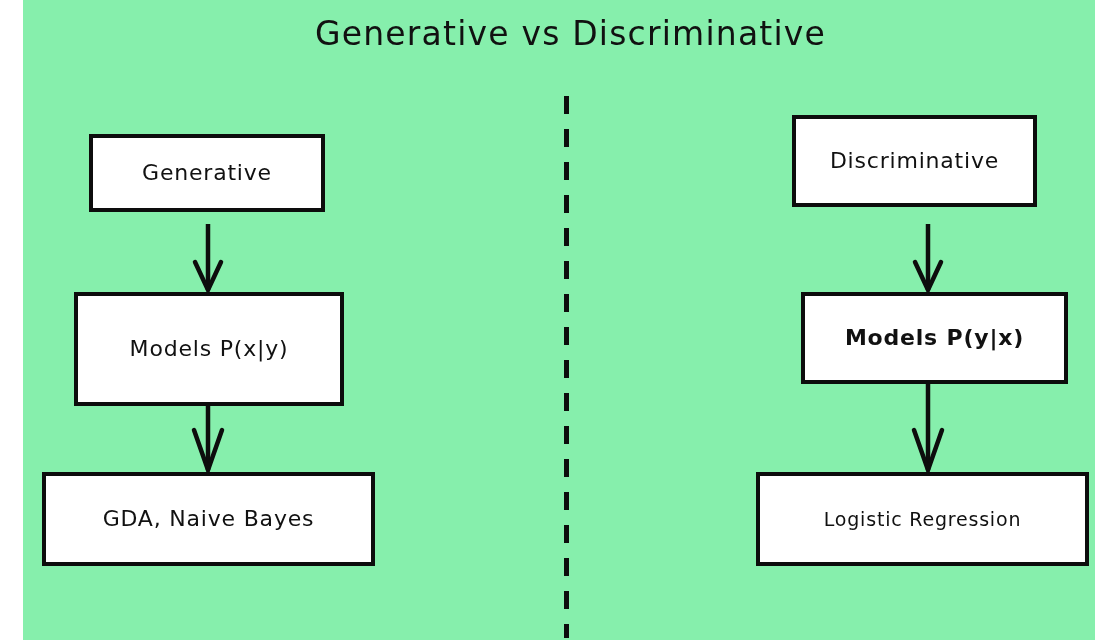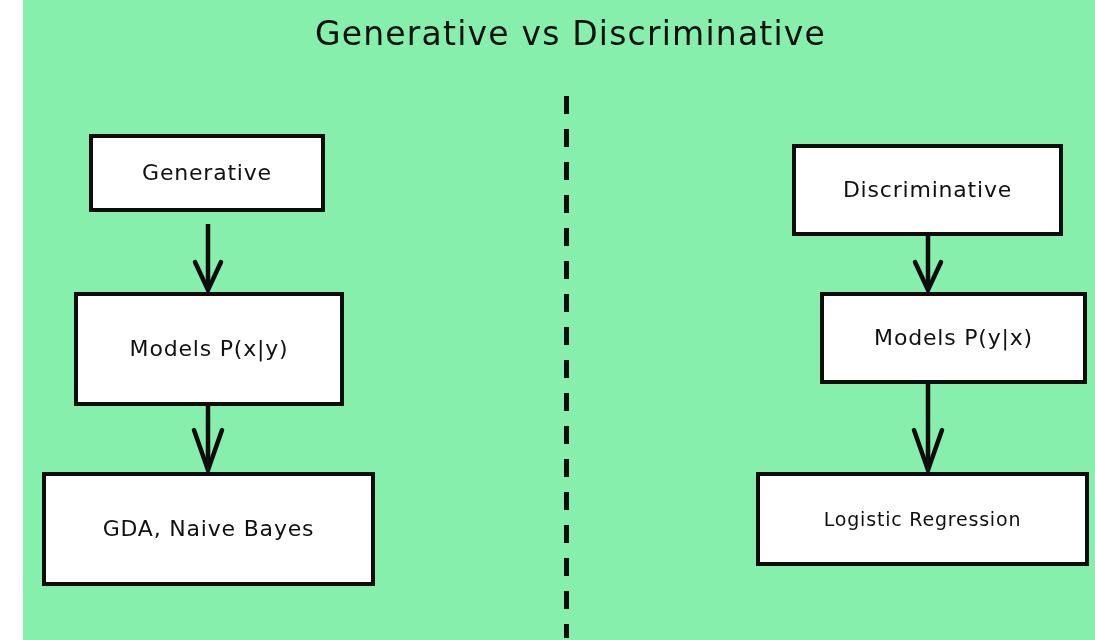--- a/index.html
+++ b/index.html
@@ -114,29 +114,29 @@
   </svg>
 
   <div class="node-box" style="left:66px; top:134px; width:236px; height:78px;">
     <span class="node-label">Generative</span>
   </div>
 
   <div class="node-box" style="left:51px; top:292px; width:270px; height:114px;">
     <span class="node-label">Models P(x|y)</span>
   </div>
 
-  <div class="node-box" style="left:19px; top:472px; width:333px; height:114px;">
+  <div class="node-box" style="left:19px; top:472px; width:333px; height:94px;">
     <span class="node-label">GDA, Naive Bayes</span>
   </div>
 
-  <div class="node-box" style="left:769px; top:144px; width:271px; height:92px;">
+  <div class="node-box" style="left:769px; top:115px; width:245px; height:92px;">
     <span class="node-label">Discriminative</span>
   </div>
 
-  <div class="node-box" style="left:797px; top:292px; width:267px; height:92px;">
+  <div class="node-box" style="left:778px; top:292px; width:267px; height:92px;font-weight:bold;">
     <span class="node-label">Models P(y|x)</span>
   </div>
 
   <div class="node-box" style="left:733px; top:472px; width:333px; height:94px;">
     <span class="node-label small">Logistic Regression</span>
   </div>
 
 </div>
 
 </body></html>

